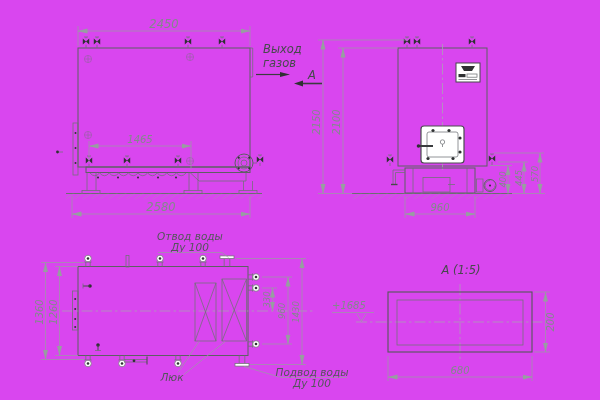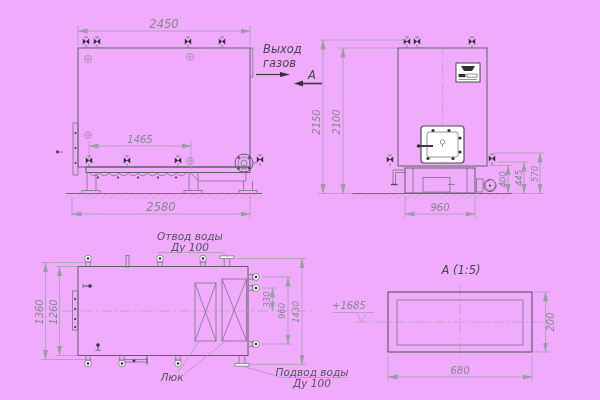--- a/index.html
+++ b/index.html
@@ -1,16 +1,16 @@
 <!DOCTYPE html>
 <html><head>
 <meta charset="utf-8">
 <style>
   html,body{margin:0;padding:0;background:#fbfbfb;}
-  .stage{width:600px;height:400px;background:#f0abfc;position:relative;overflow:hidden;}
+  .stage{width:600px;height:400px;background:#d946ef;position:relative;overflow:hidden;}
   svg text{font-family:"DejaVu Sans",sans-serif;font-style:italic;}
   .dt{fill:#83888c;font-size:10px;}
   .dtl{fill:#83888c;font-size:11.5px;}
   .dts{fill:#83888c;font-size:8.5px;}
   .lt{fill:#53565a;font-size:10.5px;}
   .ltb{fill:#46494c;font-size:11.5px;}
   .ol{stroke:#5d6063;stroke-width:1;fill:none;}
   .ol2{stroke:#6f7275;stroke-width:.75;fill:none;}
   .dm{stroke:#989da1;stroke-width:.7;fill:none;}
   .cl{stroke:#a6abaf;stroke-width:.7;fill:none;stroke-dasharray:11 3 2.5 3;}

